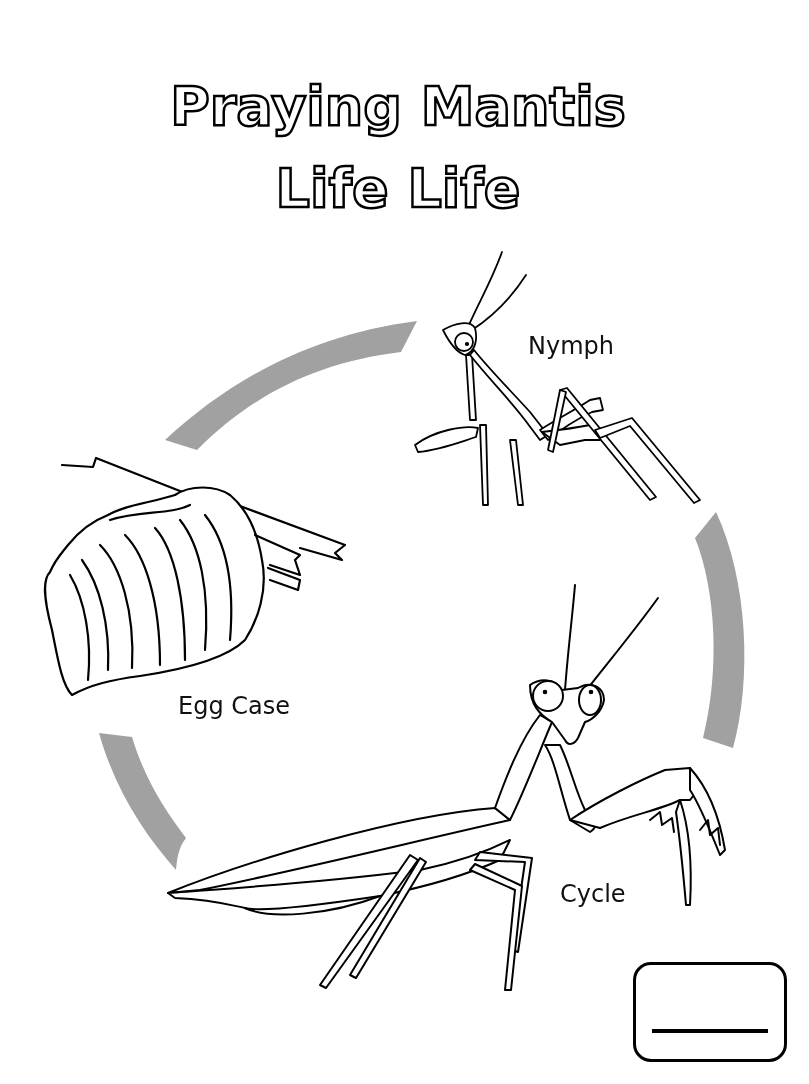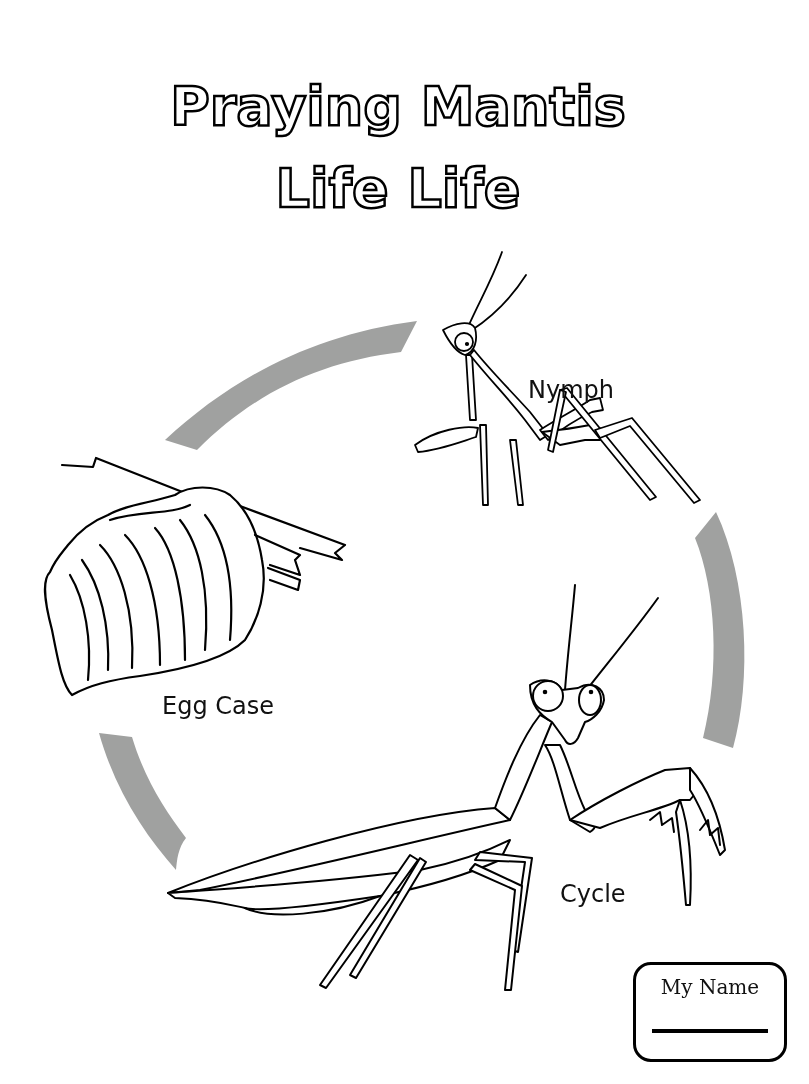--- a/index.html
+++ b/index.html
@@ -78,20 +78,19 @@
     <path d="M680,800 C690,830 692,870 690,905 L686,905 C683,870 680,840 676,812 Z"></path>
     <path d="M700,830 L708,820 L710,835 L718,828 L720,845" fill="none"></path>
     <path d="M650,820 L660,812 L662,825 L672,818 L674,832" fill="none"></path>
     <path d="M410,855 L320,985 L326,988 L418,860 Z"></path>
     <path d="M420,858 L350,975 L356,978 L426,862 Z"></path>
     <path d="M475,860 L525,862 L512,950 L518,952 L532,858 L480,852 Z"></path>
     <path d="M470,870 L515,890 L505,990 L511,990 L522,886 L475,864 Z"></path>
   </g>
 </svg>
 
-<div class="label" style="left:528px; top:332px;margin-top:44px;">Nymph</div>
+<div class="label" style="left:528px; top:332px;">Nymph</div>
 <div class="label" style="left:560px; top:880px;">Cycle</div>
-<div class="label" style="left:162px; top:692px;">Egg Case</div>
+<div class="label" style="left:178px; top:692px;">Egg Case</div>
 
 <div class="namecard">
-  <div class="nm">My Name</div>
   <div class="line"></div>
 </div>
 
 </body></html>

